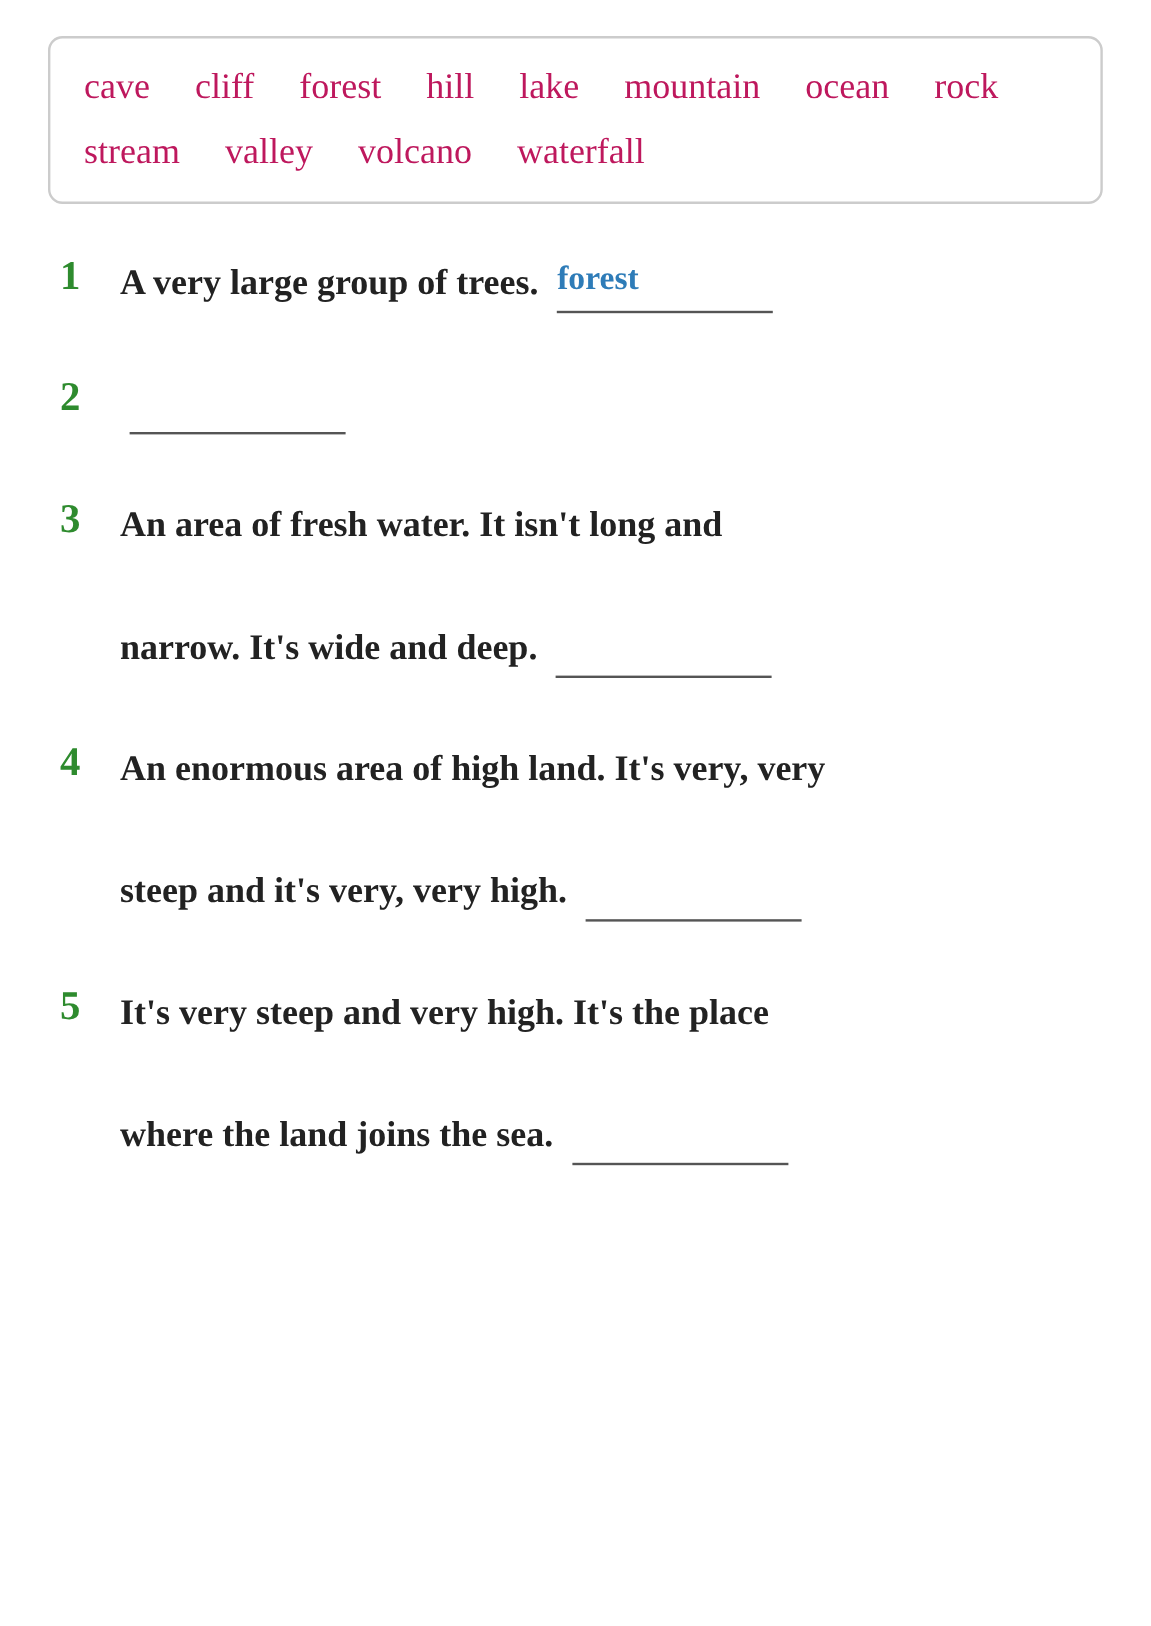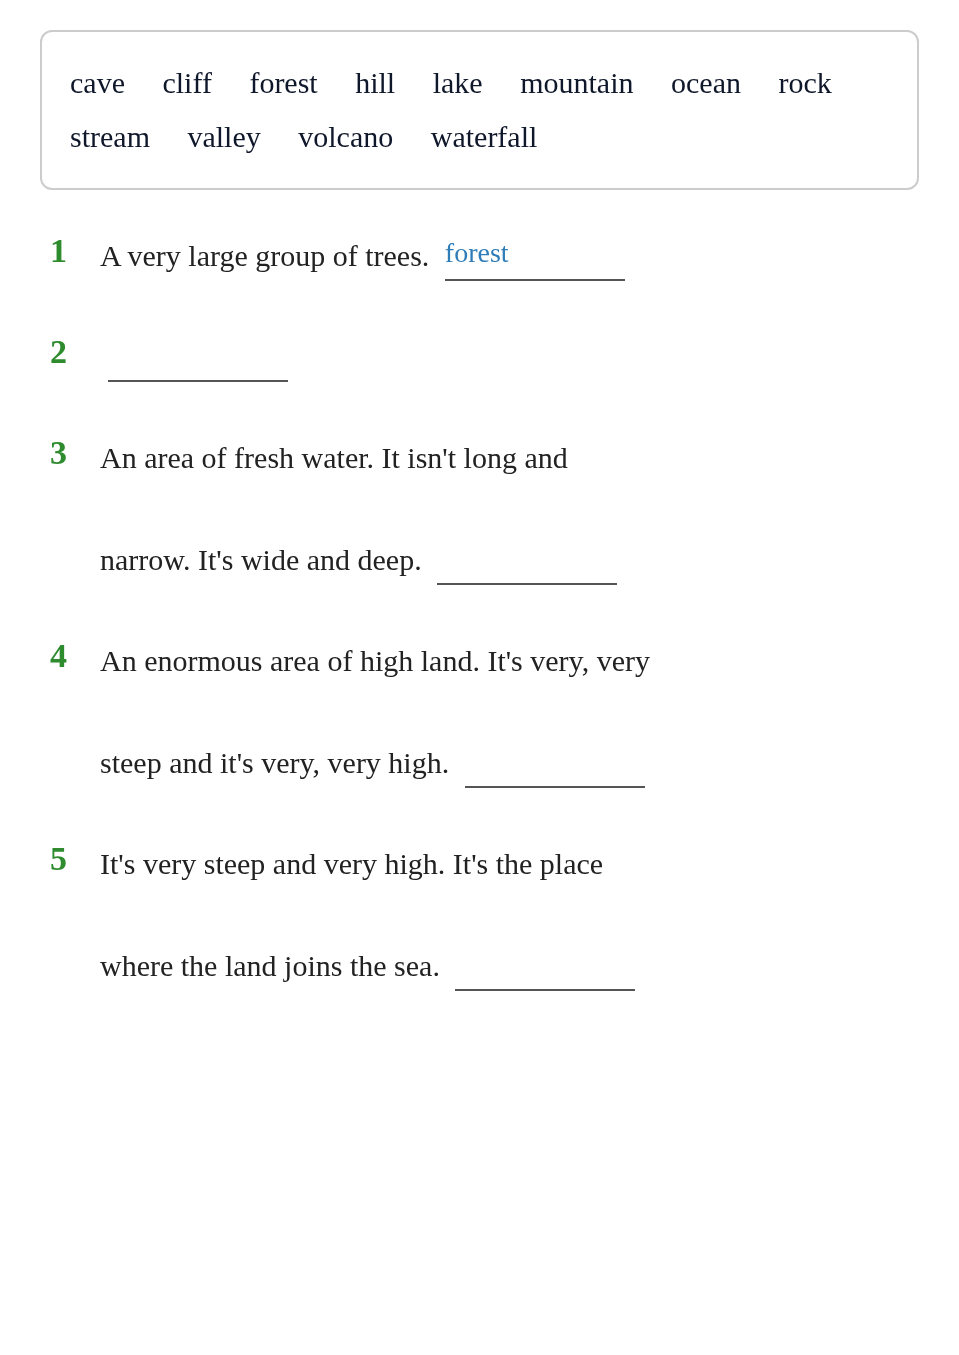--- a/index.html
+++ b/index.html
@@ -14,24 +14,24 @@
       font-size: 28px;
       color: #222222;
       width: 959px;
       min-height: 1355px;
       padding: 30px 40px;
     }
 
     .word-bank {
       border: 2px solid #cccccc;
       border-radius: 12px;
-      padding: 24px 28px;
+      padding: 14px 28px;
       margin-bottom: 40px;
       line-height: 1.8;
-      color: #0f172a;
+      color: #be185d;
       font-size: 30px;
     }
 
     .word-bank span {
       margin-right: 30px;
     }
 
     .questions {
       padding-left: 10px;
     }
@@ -48,20 +48,21 @@
       font-size: 34px;
       min-width: 50px;
       padding-top: 2px;
     }
 
     .question-body {
       flex: 1;
       font-size: 30px;
       line-height: 1.7;
       color: #222222;
+      font-weight: bold;
     }
 
     .answer-wrapper {
       display: inline-block;
       position: relative;
       width: 180px;
       height: 36px;
       margin-left: 8px;
       vertical-align: bottom;
     }

